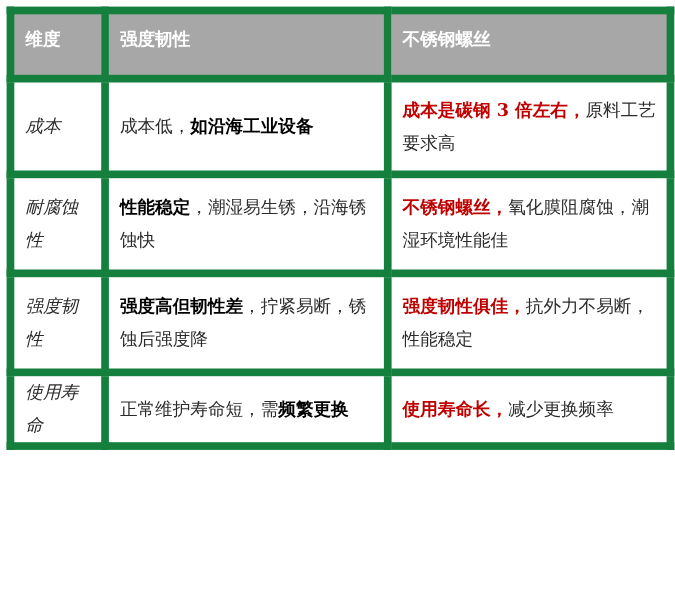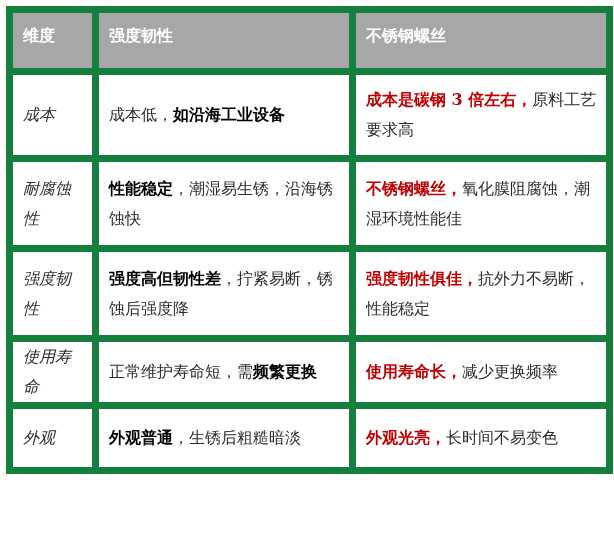--- a/index.html
+++ b/index.html
@@ -89,20 +89,15 @@
       <tr class="r2">
         <td class="lab">强度韧性</td>
         <td><span class="b">强度高但韧性差</span><span class="p">，拧紧易断，锈蚀后强度降</span></td>
         <td><span class="r">强度韧性俱佳，</span><span class="p">抗外力不易断，性能稳定</span></td>
       </tr>
       <tr class="r3">
         <td class="lab">使用寿命</td>
         <td><span class="p">正常维护寿命短，需</span><span class="b">频繁更换</span></td>
         <td><span class="r">使用寿命长，</span><span class="p">减少更换频率</span></td>
       </tr>
-      <tr class="r4">
-        <td class="lab">外观</td>
-        <td><span class="b">外观普通</span><span class="p">，生锈后粗糙暗淡</span></td>
-        <td><span class="r">外观光亮，</span><span class="p">长时间不易变色</span></td>
-      </tr>
     </tbody>
   </table>
 </div>
 
 </body></html>

